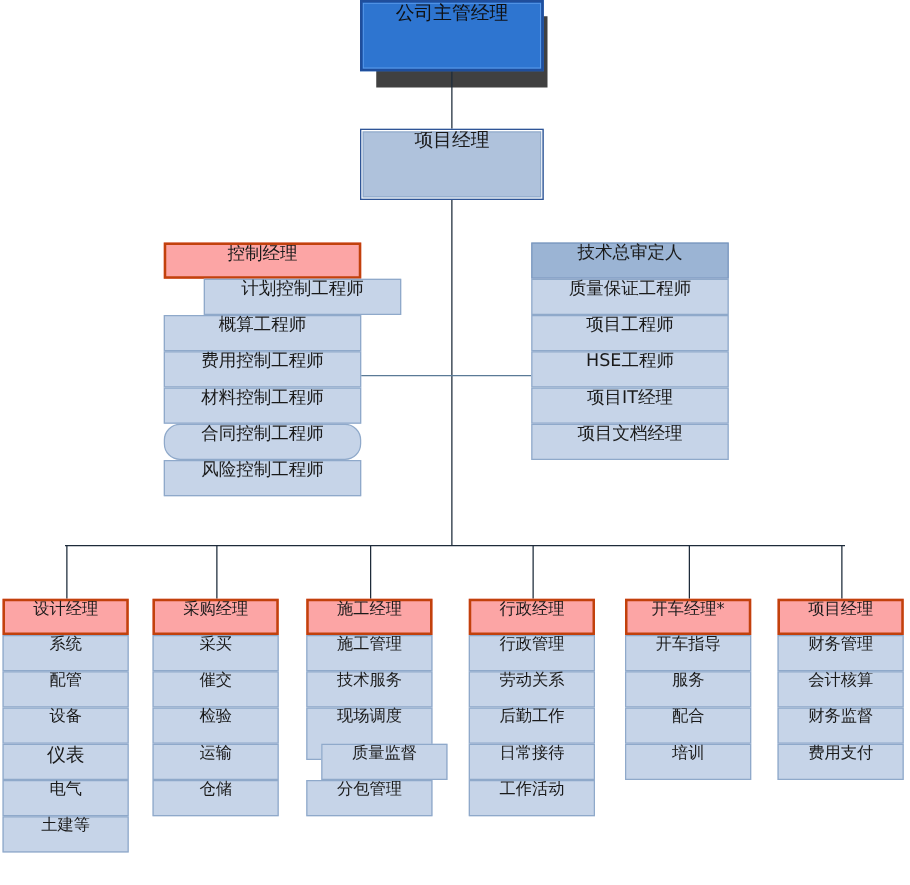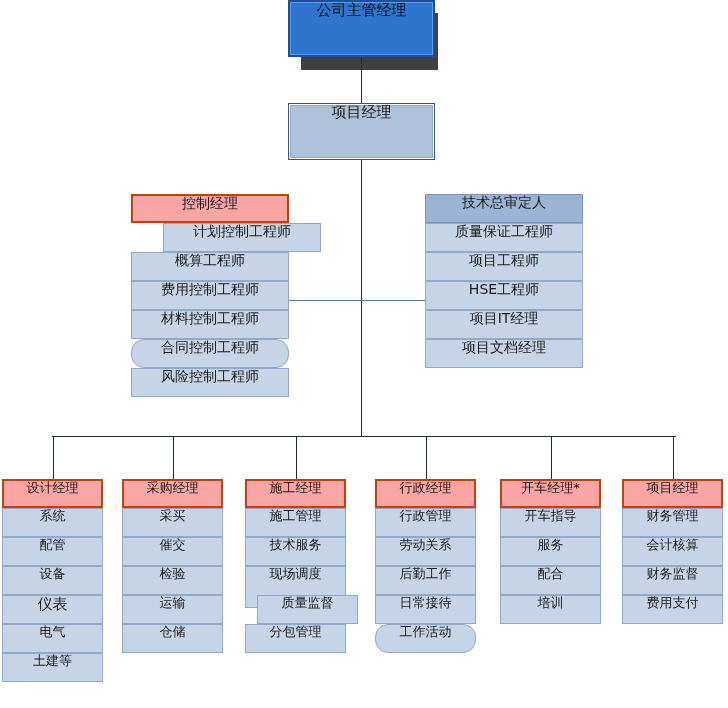--- a/index.html
+++ b/index.html
@@ -225,21 +225,21 @@
     </div>
     <div class="node cell-item" style="left: 375px; top: 537px; width: 101px; height: 29px; font-size: 13px;">
       <span>劳动关系</span>
     </div>
     <div class="node cell-item" style="left: 375px; top: 566px; width: 101px; height: 29px; font-size: 13px;">
       <span>后勤工作</span>
     </div>
     <div class="node cell-item" style="left: 375px; top: 595px; width: 101px; height: 29px; font-size: 13px;">
       <span>日常接待</span>
     </div>
-    <div class="node cell-item" style="left: 375px; top: 624px; width: 101px; height: 29px; font-size: 13px; border-radius: 13px;">
+    <div class="node cell-item" style="left: 375px; top: 624px; width: 101px; height: 29px; font-size: 13px;">
       <span>工作活动</span>
     </div>
     <div class="vline" style="left: 551px; top: 436px; height: 43px;"></div>
     <div class="node cell-head-strong" style="left: 500px; top: 479px; width: 101px; height: 29px; font-size: 13px;">
       <span>开车经理*</span>
     </div>
     <div class="node cell-item" style="left: 500px; top: 508px; width: 101px; height: 29px; font-size: 13px;">
       <span>开车指导</span>
     </div>
     <div class="node cell-item" style="left: 500px; top: 537px; width: 101px; height: 29px; font-size: 13px;">

